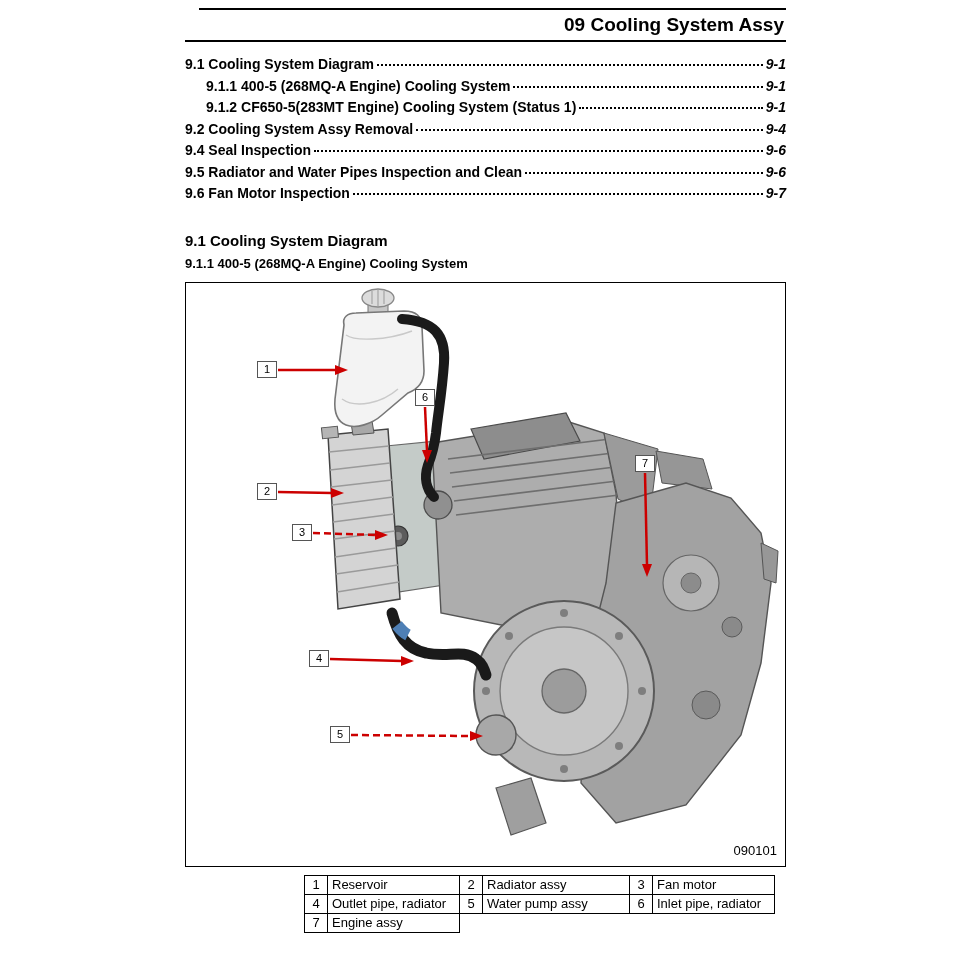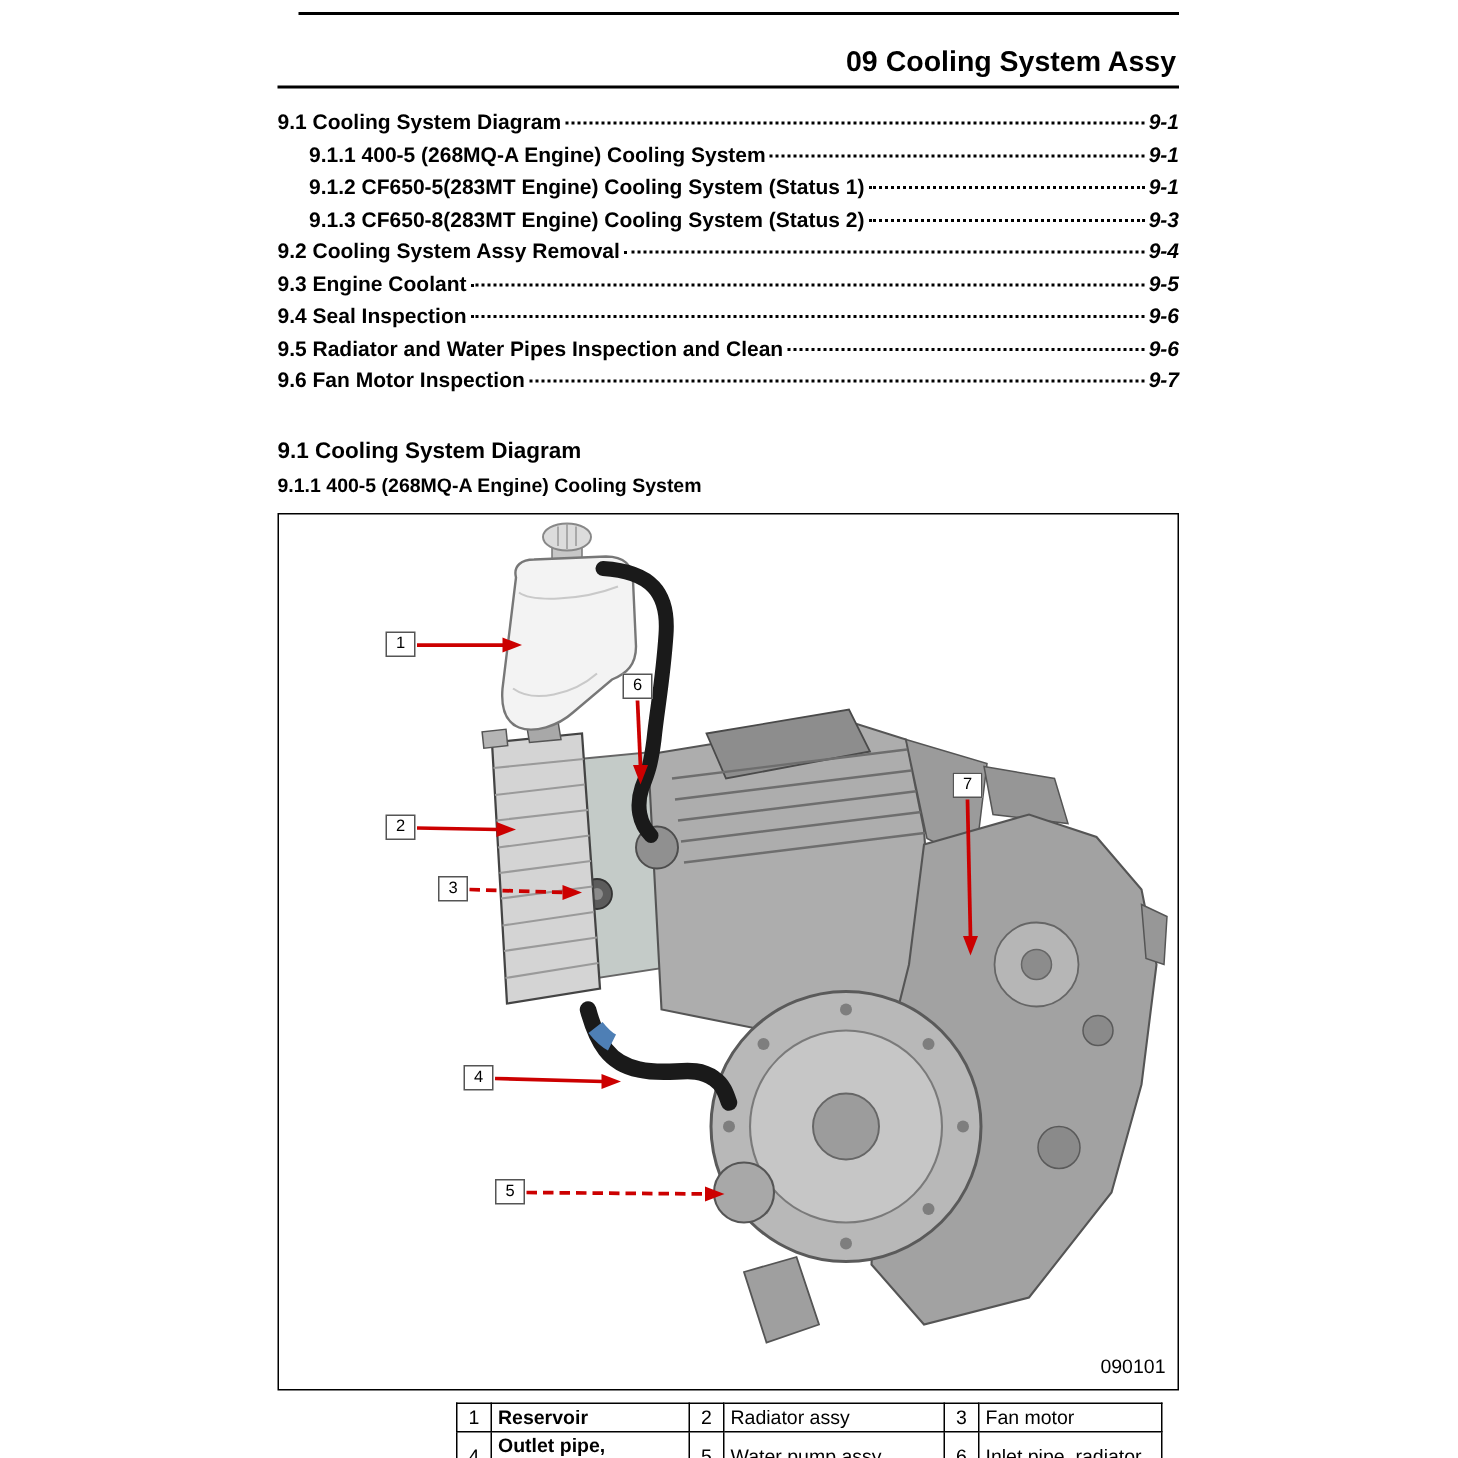--- a/index.html
+++ b/index.html
@@ -7,21 +7,21 @@
   body {
     width:972px; height:972px; position:relative;
     font-family:"Liberation Sans","DejaVu Sans",sans-serif; color:#000;
     overflow:hidden;
   }
   .content { position:absolute; left:185px; top:0; width:601px; }
 
   
   .rule { background:#000; height:2px; }
   .top-rule { margin-top:8px; margin-left:14px; }
-  .page-title { text-align:right; font-size:19px; font-weight:bold; padding:21px 2px 4px 0; }
+  .page-title { text-align:right; font-size:19px; font-weight:bold; padding:4px 2px 4px 0; }
 
   
   .toc { margin-top:14px; font-weight:bold; font-size:14px; }
   .toc-row { display:flex; align-items:baseline; height:21.5px; cursor:pointer; }
   .toc-row.indent { padding-left:21px; }
   .toc-label { white-space:nowrap; }
   .leader { flex:1; border-bottom:2px dotted #000; margin:0 3px; transform:translateY(-3px); min-width:12px; }
   .toc-page { white-space:nowrap;font-style:italic; }
 
   
@@ -34,21 +34,21 @@
   .callout {
     position:absolute; width:20px; height:17px; background:#fff;
     border:1px solid #555; font-size:11px; line-height:15px; text-align:center;
   }
   .fig-number { position:absolute; right:8px; bottom:8px; font-size:13px; }
 
   
   .legend { border-collapse:collapse; margin:8px 0 0 119px; font-size:13px; }
   .legend td { border:1px solid #000; padding:1px 4px; height:19px; vertical-align:middle; }
   .legend td.num { width:23px; text-align:center; padding:1px 2px; }
-  .legend td.l1 { width:132px;font-weight:bold; }
+  .legend td.l1 { width:132px; }
   .legend td.l2 { width:147px; }
   .legend td.l3 { width:122px; }
 </style>
 </head>
 <body>
 
 <div class="content">
 
   <div class="rule top-rule"></div>
   <div class="page-title">09 Cooling System Assy</div>
@@ -63,34 +63,24 @@
     <div class="toc-row indent">
       <span class="toc-label">9.1.1 400-5 (268MQ-A Engine) Cooling System</span>
       <span class="leader"></span>
       <span class="toc-page">9-1</span>
     </div>
     <div class="toc-row indent">
       <span class="toc-label">9.1.2 CF650-5(283MT Engine) Cooling System (Status 1)</span>
       <span class="leader"></span>
       <span class="toc-page">9-1</span>
     </div>
-    <div class="toc-row indent">
-      <span class="toc-label">9.1.3 CF650-8(283MT Engine) Cooling System (Status 2)</span>
-      <span class="leader"></span>
-      <span class="toc-page">9-3</span>
-    </div>
     <div class="toc-row">
       <span class="toc-label">9.2 Cooling System Assy Removal</span>
       <span class="leader"></span>
       <span class="toc-page">9-4</span>
-    </div>
-    <div class="toc-row">
-      <span class="toc-label">9.3 Engine Coolant</span>
-      <span class="leader"></span>
-      <span class="toc-page">9-5</span>
     </div>
     <div class="toc-row">
       <span class="toc-label">9.4 Seal Inspection</span>
       <span class="leader"></span>
       <span class="toc-page">9-6</span>
     </div>
     <div class="toc-row">
       <span class="toc-label">9.5 Radiator and Water Pipes Inspection and Clean</span>
       <span class="leader"></span>
       <span class="toc-page">9-6</span>

